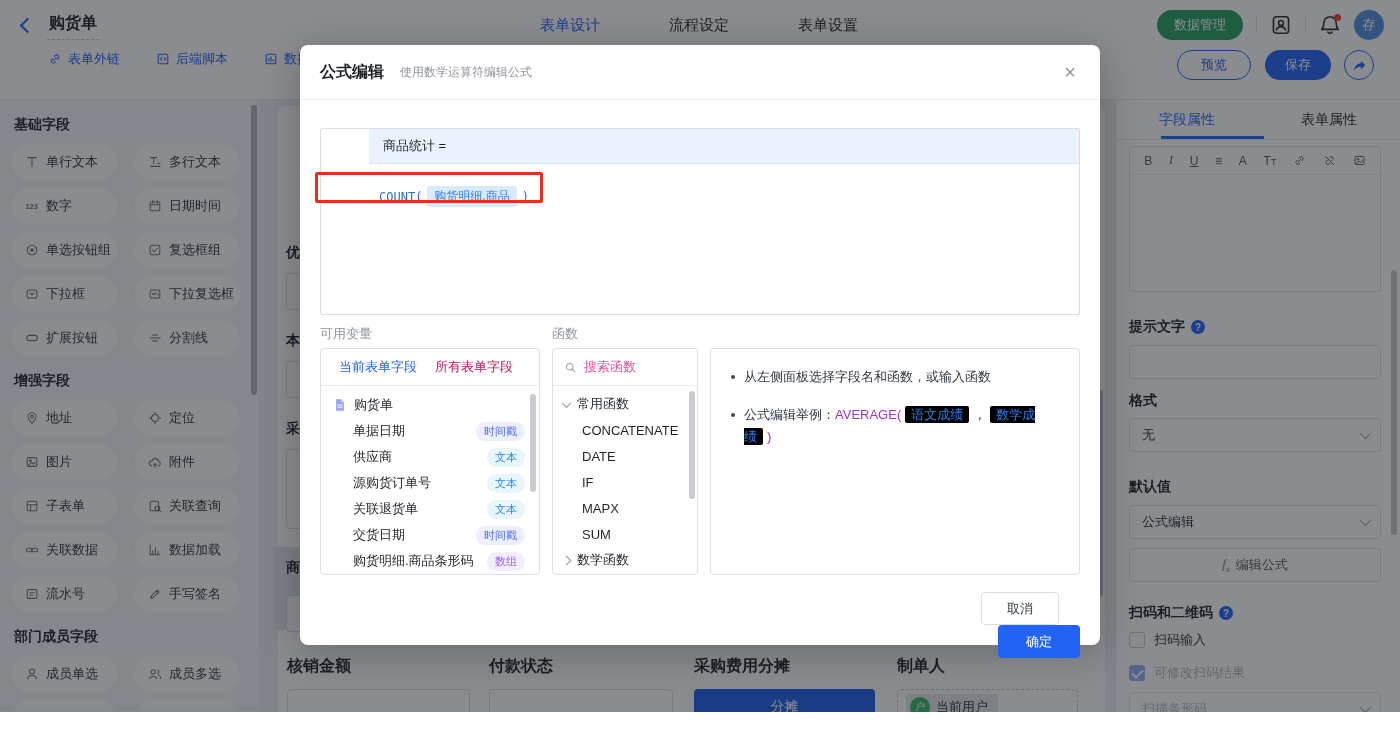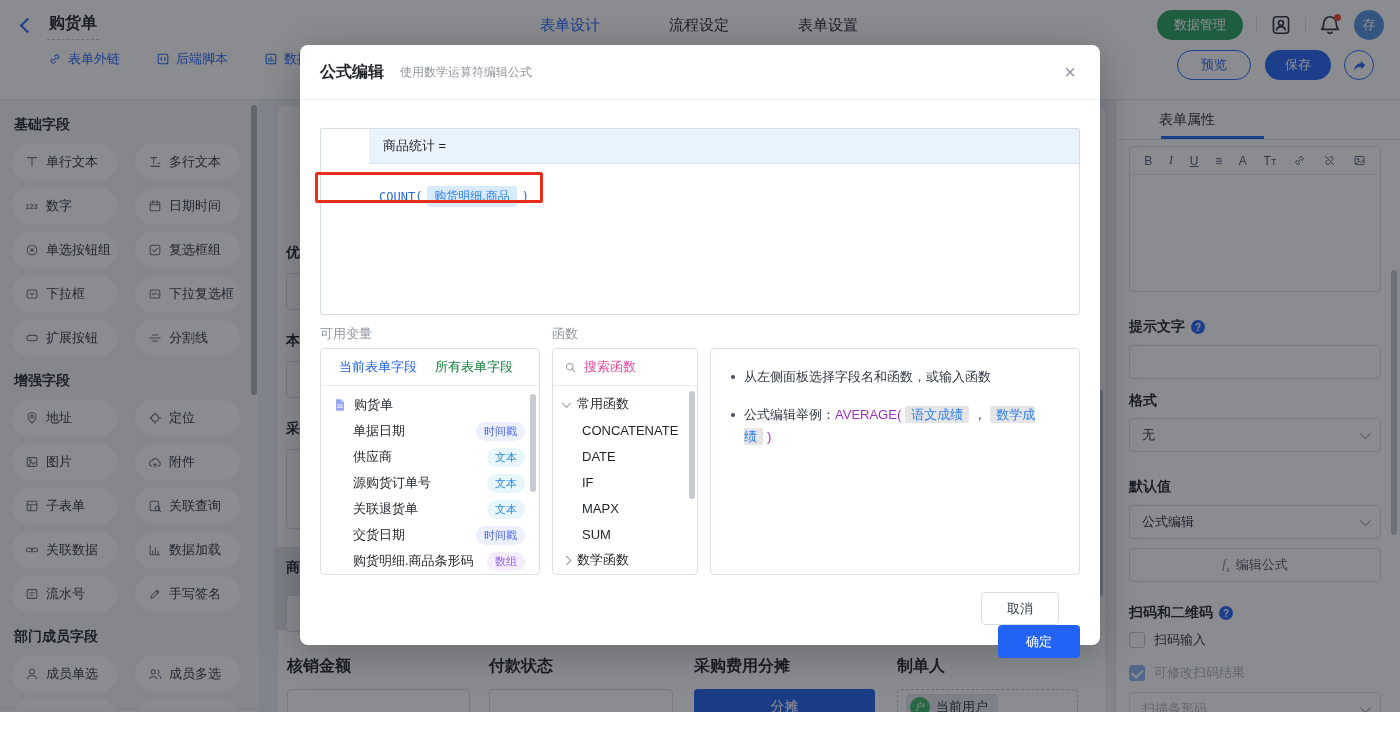--- a/index.html
+++ b/index.html
@@ -105,21 +105,21 @@
   .m-close { margin-left:auto; font-size:20px; color:#8f959e; cursor:pointer; line-height:1; }
   .editor { position:absolute; left:20px; top:83px; width:760px; height:187px; border:1px solid #d9dde4; border-radius:2px;padding-left:48px; }
   .ed-name { height:35px; background:#e9f3fd; border-bottom:1px solid #d6e4f3; display:flex; align-items:center; padding-left:14px; font-size:13px; color:#1f2329; }
   .ed-body { position:relative; height:150px; background:#fff; cursor:text; }
   .formula { position:absolute; left:10px; top:22px; display:flex; align-items:center; font-family:"DejaVu Sans Mono","Liberation Mono",monospace; font-size:12px; color:#2b6bd8; }
   .fchip { background:#d8ebfc; color:#2f7ff5; font-family:"Liberation Sans",sans-serif; font-size:12px; padding:2px 7px; border-radius:2px; margin:0 5px; cursor:pointer; }
   .redbox { position:absolute; left:15px; top:127px; width:228px; height:31px; border:3px solid #ea2e1b; border-radius:2px; z-index:6; pointer-events:none; }
   .m-lab { position:absolute; top:280px; font-size:13px; color:#8f959e; }
   .vbox { position:absolute; left:20px; top:303px; width:220px; height:227px; border:1px solid #dde0e6; border-radius:4px; overflow:hidden; }
   .vtabs { height:37px; border-bottom:1px solid #e8eaed; display:flex; align-items:center; font-size:13px; }
-  .vtab { margin-left:18px; color:#15803d; cursor:pointer; }
+  .vtab { margin-left:18px; color:#be185d; cursor:pointer; }
   .vtab.active { color:#2263f5; }
   .vlist { padding-top:6px; }
   .vrow { height:26px; display:flex; align-items:center; padding:0 14px 0 32px; cursor:pointer; }
   .vrow .vname { font-size:13px; color:#1f2329; margin-right:auto; white-space:nowrap; }
   .vroot { height:26px; display:flex; align-items:center; padding-left:12px; font-size:13px; color:#1f2329; cursor:pointer; }
   .vroot .icon { margin-right:7px; }
   .badge { font-size:11px; padding:2px 8px; border-radius:10px; white-space:nowrap; }
   .badge.time { color:#4a67f0; background:#eceffe; }
   .badge.text { color:#2b85f0; background:#e6f6fa; }
   .badge.array { color:#9a5ef2; background:#f3edfe; }
@@ -131,21 +131,21 @@
   .fnlist { padding-top:5px; }
   .fgroup { height:26px; display:flex; align-items:center; padding-left:10px; font-size:13px; color:#1f2329; cursor:pointer; }
   .tri { width:7px; height:7px; border-right:1.3px solid #8f959e; border-bottom:1.3px solid #8f959e; margin-right:7px; }
   .tri.down { transform:rotate(45deg) translate(-1px,-1px); }
   .tri.right { transform:rotate(-45deg); }
   .fitem { height:26px; display:flex; align-items:center; padding-left:29px; font-size:13px; color:#1f2329; cursor:pointer; }
   .fnscroll { position:absolute; right:2px; top:42px; width:6px; height:108px; border-radius:3px; background:#c7cad1; }
   .tips { position:absolute; left:410px; top:303px; width:370px; height:227px; border:1px solid #dde0e6; border-radius:4px; padding:17px 18px; }
   .tip { display:flex; font-size:13px; color:#303742; margin-bottom:16px; line-height:22px; }
   .dot { width:4px; height:4px; border-radius:50%; background:#454b54; margin:9px 9px 0 2px; flex:none; }
-  .tchip { background:#e5e5e5; color:#2f7ff5; padding:1px 6px; border-radius:2px; margin:0 4px; }
+  .tchip { background:#000000; color:#2f7ff5; padding:1px 6px; border-radius:2px; margin:0 4px; }
   .pfx { color:#a02fc9; }
   .m-foot { position:absolute; right:20px; top:547px; display:flex;flex-direction:column; }
   .m-cancel { width:78px; height:33px; border:1px solid #d9dce3; border-radius:4px; background:#fff; color:#303742; font-size:13px; display:flex; align-items:center; justify-content:center; cursor:pointer; }
   .m-ok { width:82px; height:33px; border-radius:4px; background:#2263f5; color:#fff; font-size:13px; display:flex; align-items:center; justify-content:center; margin-left:17px; cursor:pointer; }
 </style>
 </head>
 <body>
 
 <div id="stage">
 
@@ -485,20 +485,21 @@
               <span class="utxt">当前用户</span>
             </span>
           </div>
         </div>
       </div>
     <div class="canvas-scroll"></div>
   </div>
 
   <div class="panel">
     <div class="ptabs">
+      <div class="ptab active">字段属性</div>
       <div class="ptab">表单属性</div>
       <div class="ptab-line"></div>
     </div>
     <div class="rte">
       <div class="rte-bar">
           <span class="rte-ic">B</span>
           <span class="rte-ic it">I</span>
           <span class="rte-ic un">U</span>
           <span class="rte-ic">≡</span>
           <span class="rte-ic">A</span>

